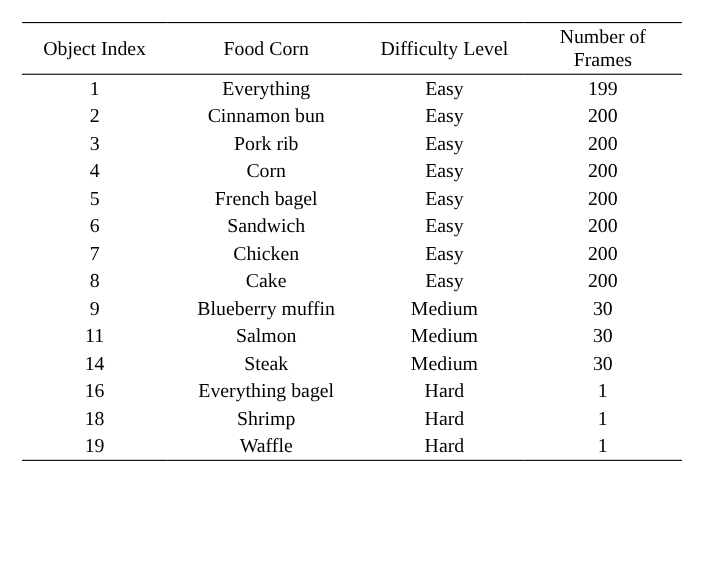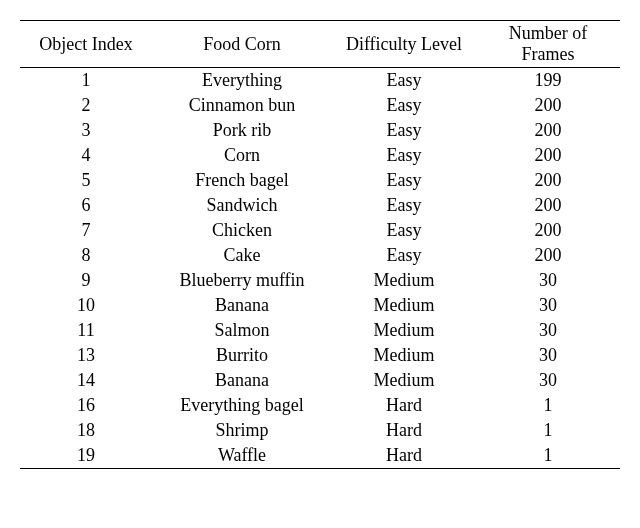--- a/index.html
+++ b/index.html
@@ -101,40 +101,28 @@
         <td>Easy</td>
         <td>200</td>
       </tr>
     <tr>
         <td>9</td>
         <td>Blueberry muffin</td>
         <td>Medium</td>
         <td>30</td>
       </tr>
     <tr>
-        <td>10</td>
-        <td>Banana</td>
-        <td>Medium</td>
-        <td>30</td>
-      </tr>
-    <tr>
         <td>11</td>
         <td>Salmon</td>
         <td>Medium</td>
         <td>30</td>
       </tr>
     <tr>
-        <td>13</td>
-        <td>Burrito</td>
-        <td>Medium</td>
-        <td>30</td>
-      </tr>
-    <tr>
         <td>14</td>
-        <td>Banana</td>
+        <td>Steak</td>
         <td>Medium</td>
         <td>30</td>
       </tr>
     <tr>
         <td>16</td>
         <td>Everything bagel</td>
         <td>Hard</td>
         <td>1</td>
       </tr>
     <tr>

